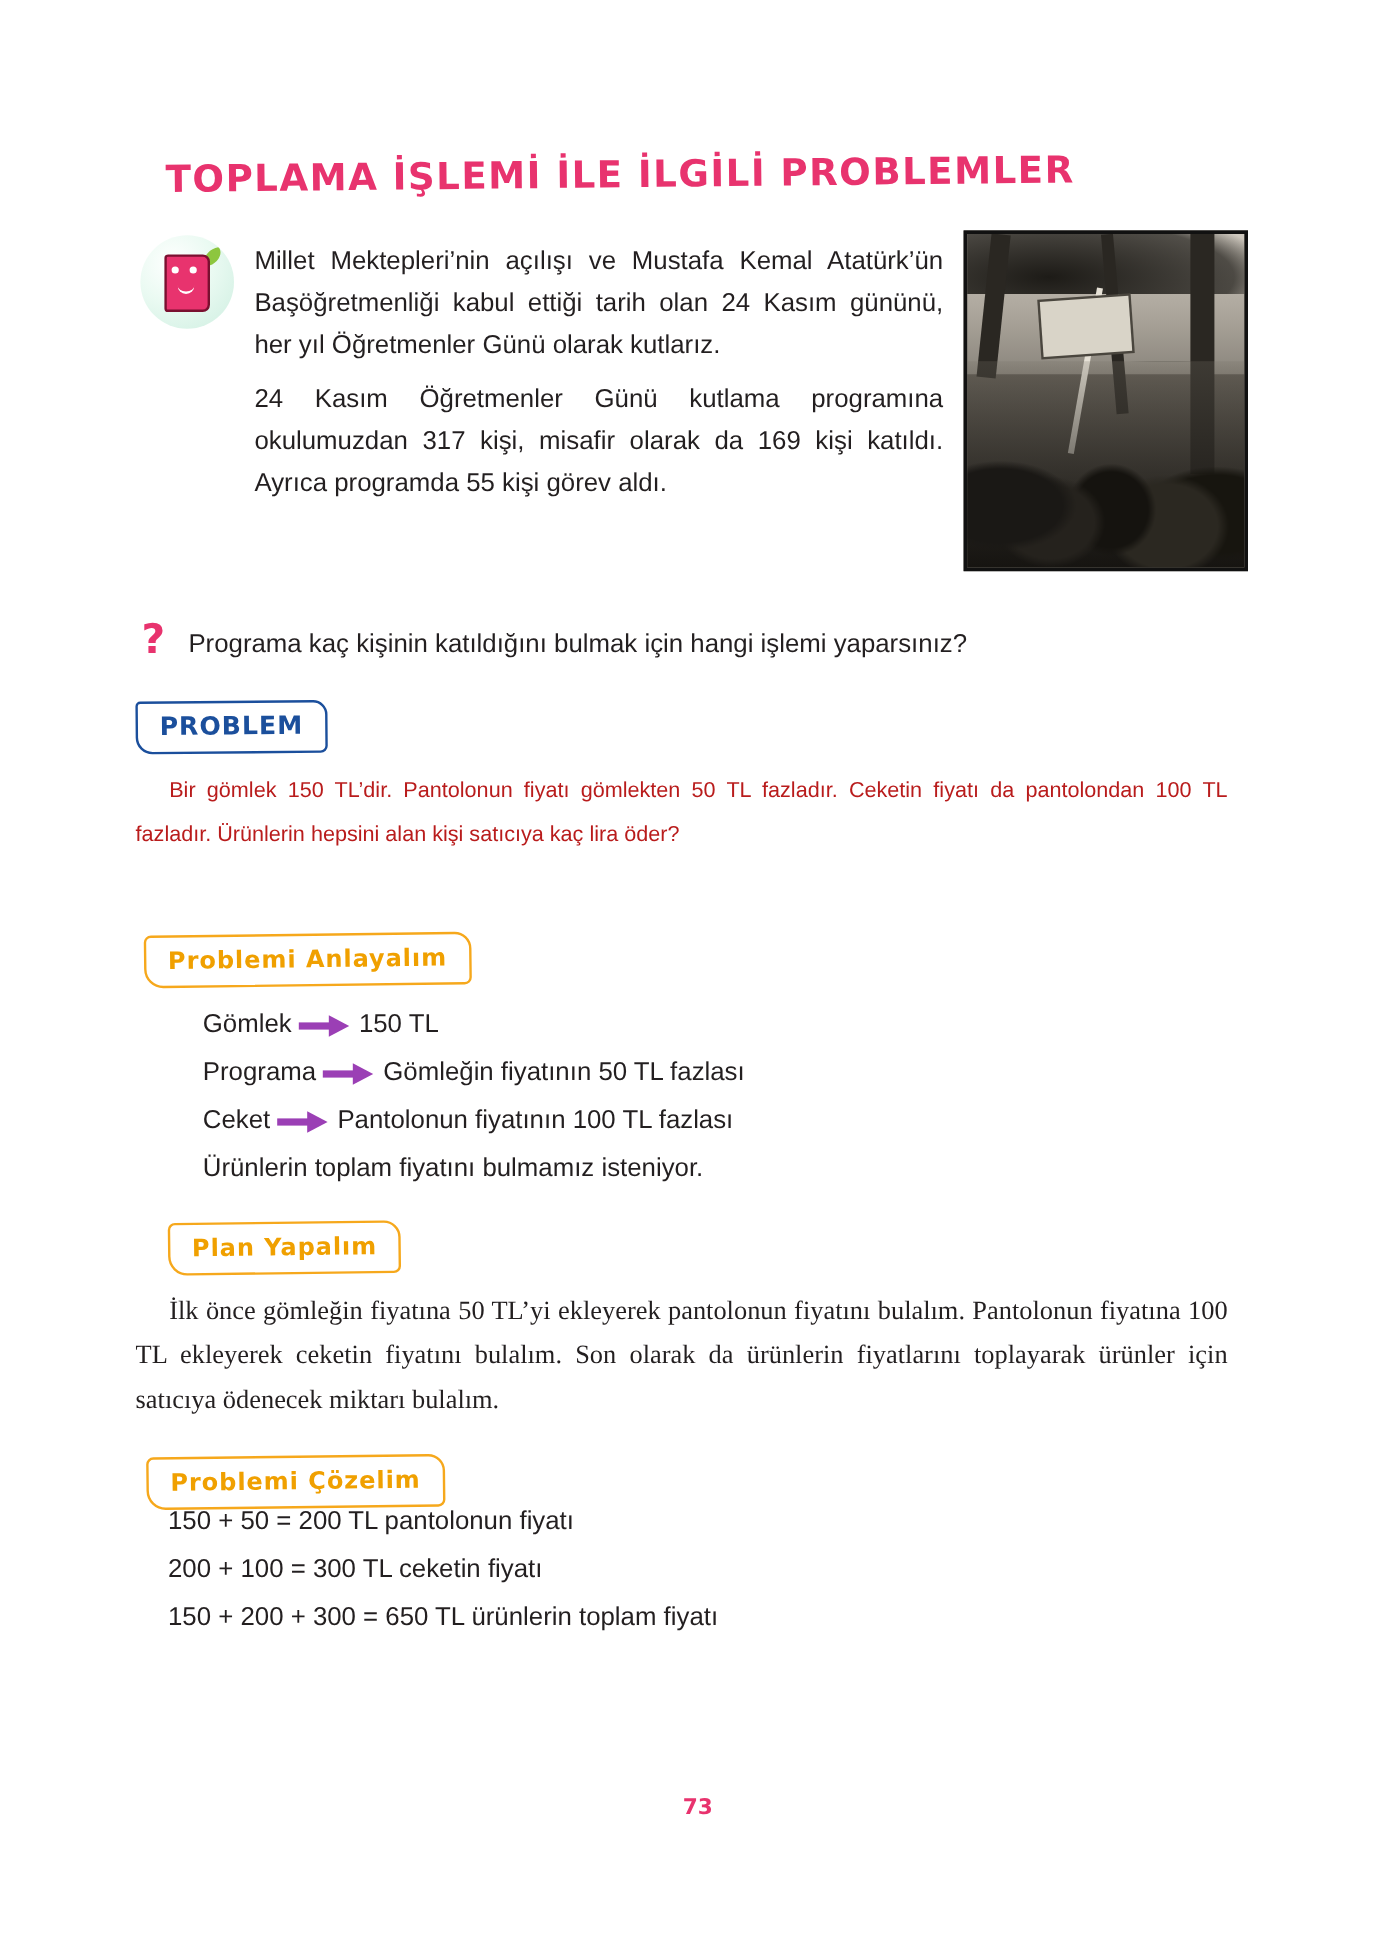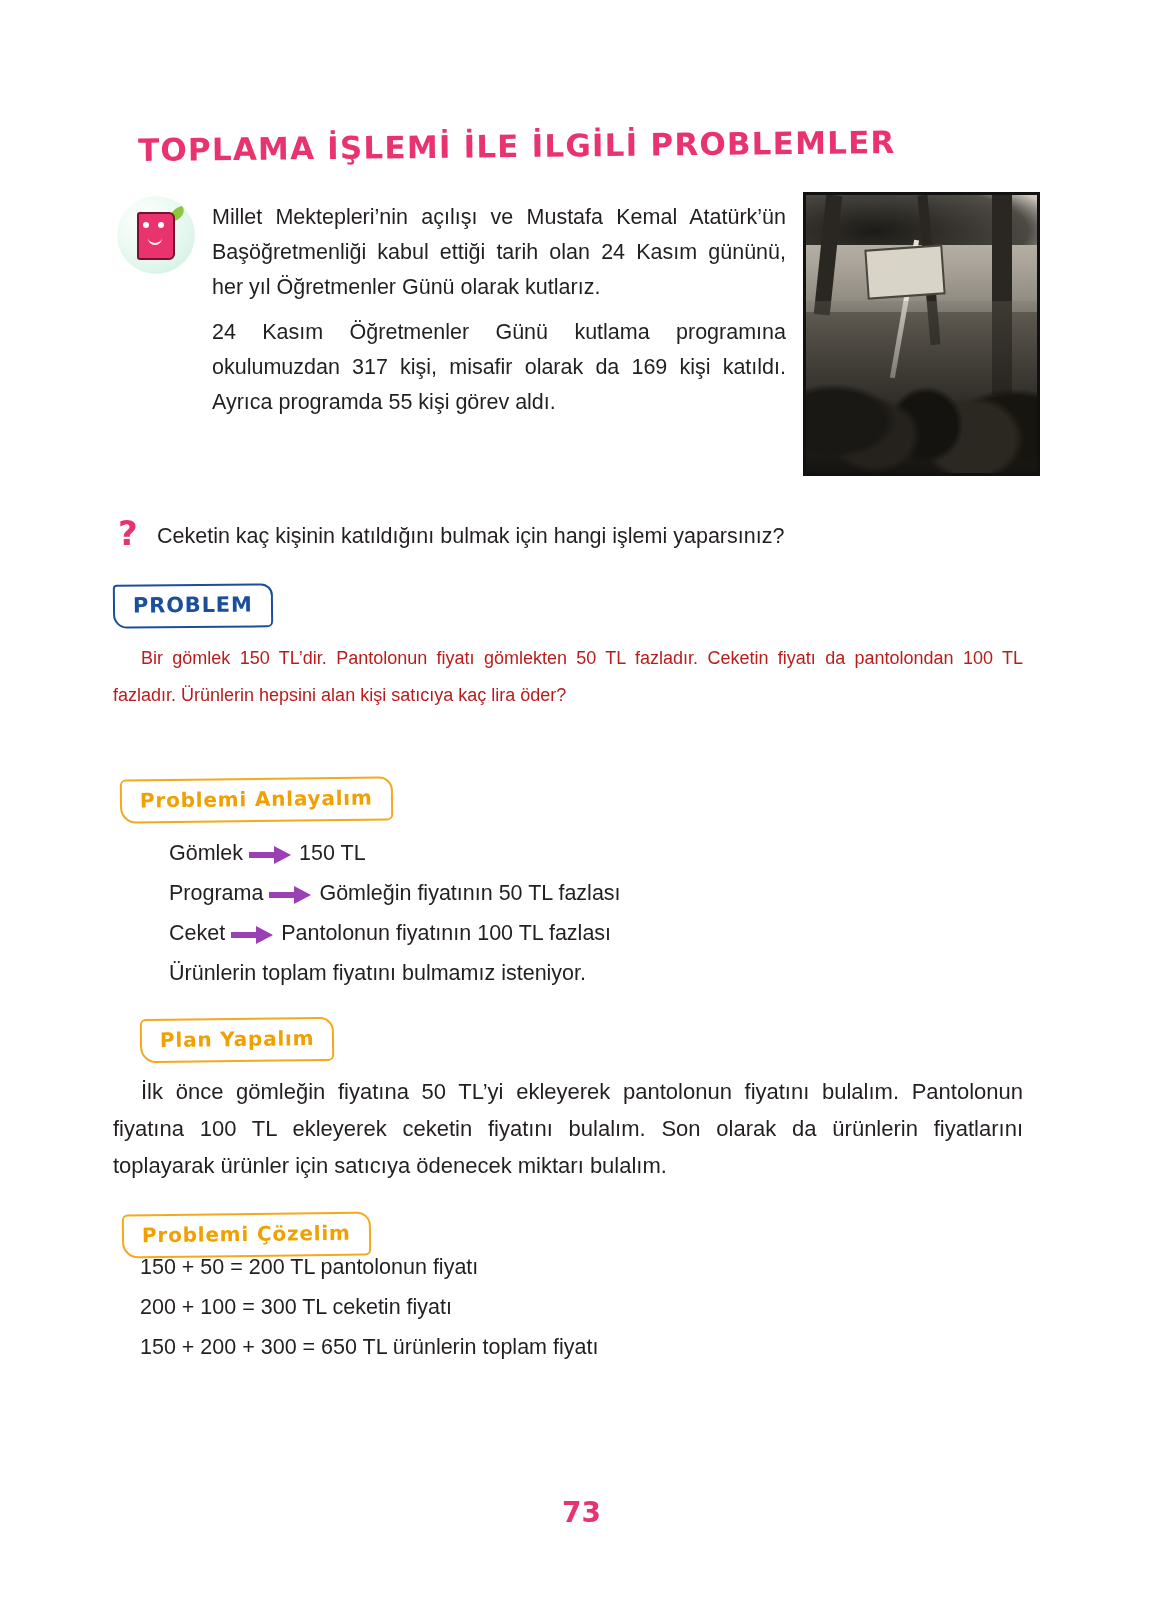--- a/index.html
+++ b/index.html
@@ -261,29 +261,29 @@
   .plan-body {
     position: absolute;
     left: 113px;
     top: 1073px;
     width: 910px;
     font-size: 22px;
     line-height: 37px;
     text-align: justify;
     color: #231f20;
   }
-  .plan-body .indent { text-indent: 28px; }
+  .plan-body .indent { text-indent: 28px; font-family: Liberation Serif, serif; }
 
   .page-number {
     position: absolute;
     left: 0;
     top: 1496px;
     width: 1163px;
     text-align: center;
-    font-size: 28px;
+    font-size: 18px;
     font-weight: bold;
     color: #e8336e;
     font-family: "DejaVu Sans", sans-serif;
   }
 </style>
 </head>
 <body>
 
 <div class="page">
 
@@ -305,21 +305,21 @@
     <div class="canopy"></div>
     <div class="tree t1"></div>
     <div class="tree t2"></div>
     <div class="tree t3"></div>
     <div class="pole"></div>
     <div class="banner"></div>
     <div class="crowd"></div>
   </div>
 
   <div class="q-mark">?</div>
-  <div class="q-text">Ceketin kaç kişinin katıldığını bulmak için hangi işlemi yaparsınız?</div>
+  <div class="q-text">Programa kaç kişinin katıldığını bulmak için hangi işlemi yaparsınız?</div>
 
   <div class="tag tag-blue">PROBLEM</div>
 
   <div class="problem-body">
     <div class="indent">Bir gömlek 150 TL’dir. Pantolonun fiyatı gömlekten 50 TL fazladır. Ceketin fiyatı da pantolondan 100 TL fazladır. Ürünlerin hepsini alan kişi satıcıya kaç lira öder?</div>
   </div>
 
   <div class="tag tag-orange tag-understand">Problemi Anlayalım</div>
 
   <div class="list-block list-understand">

